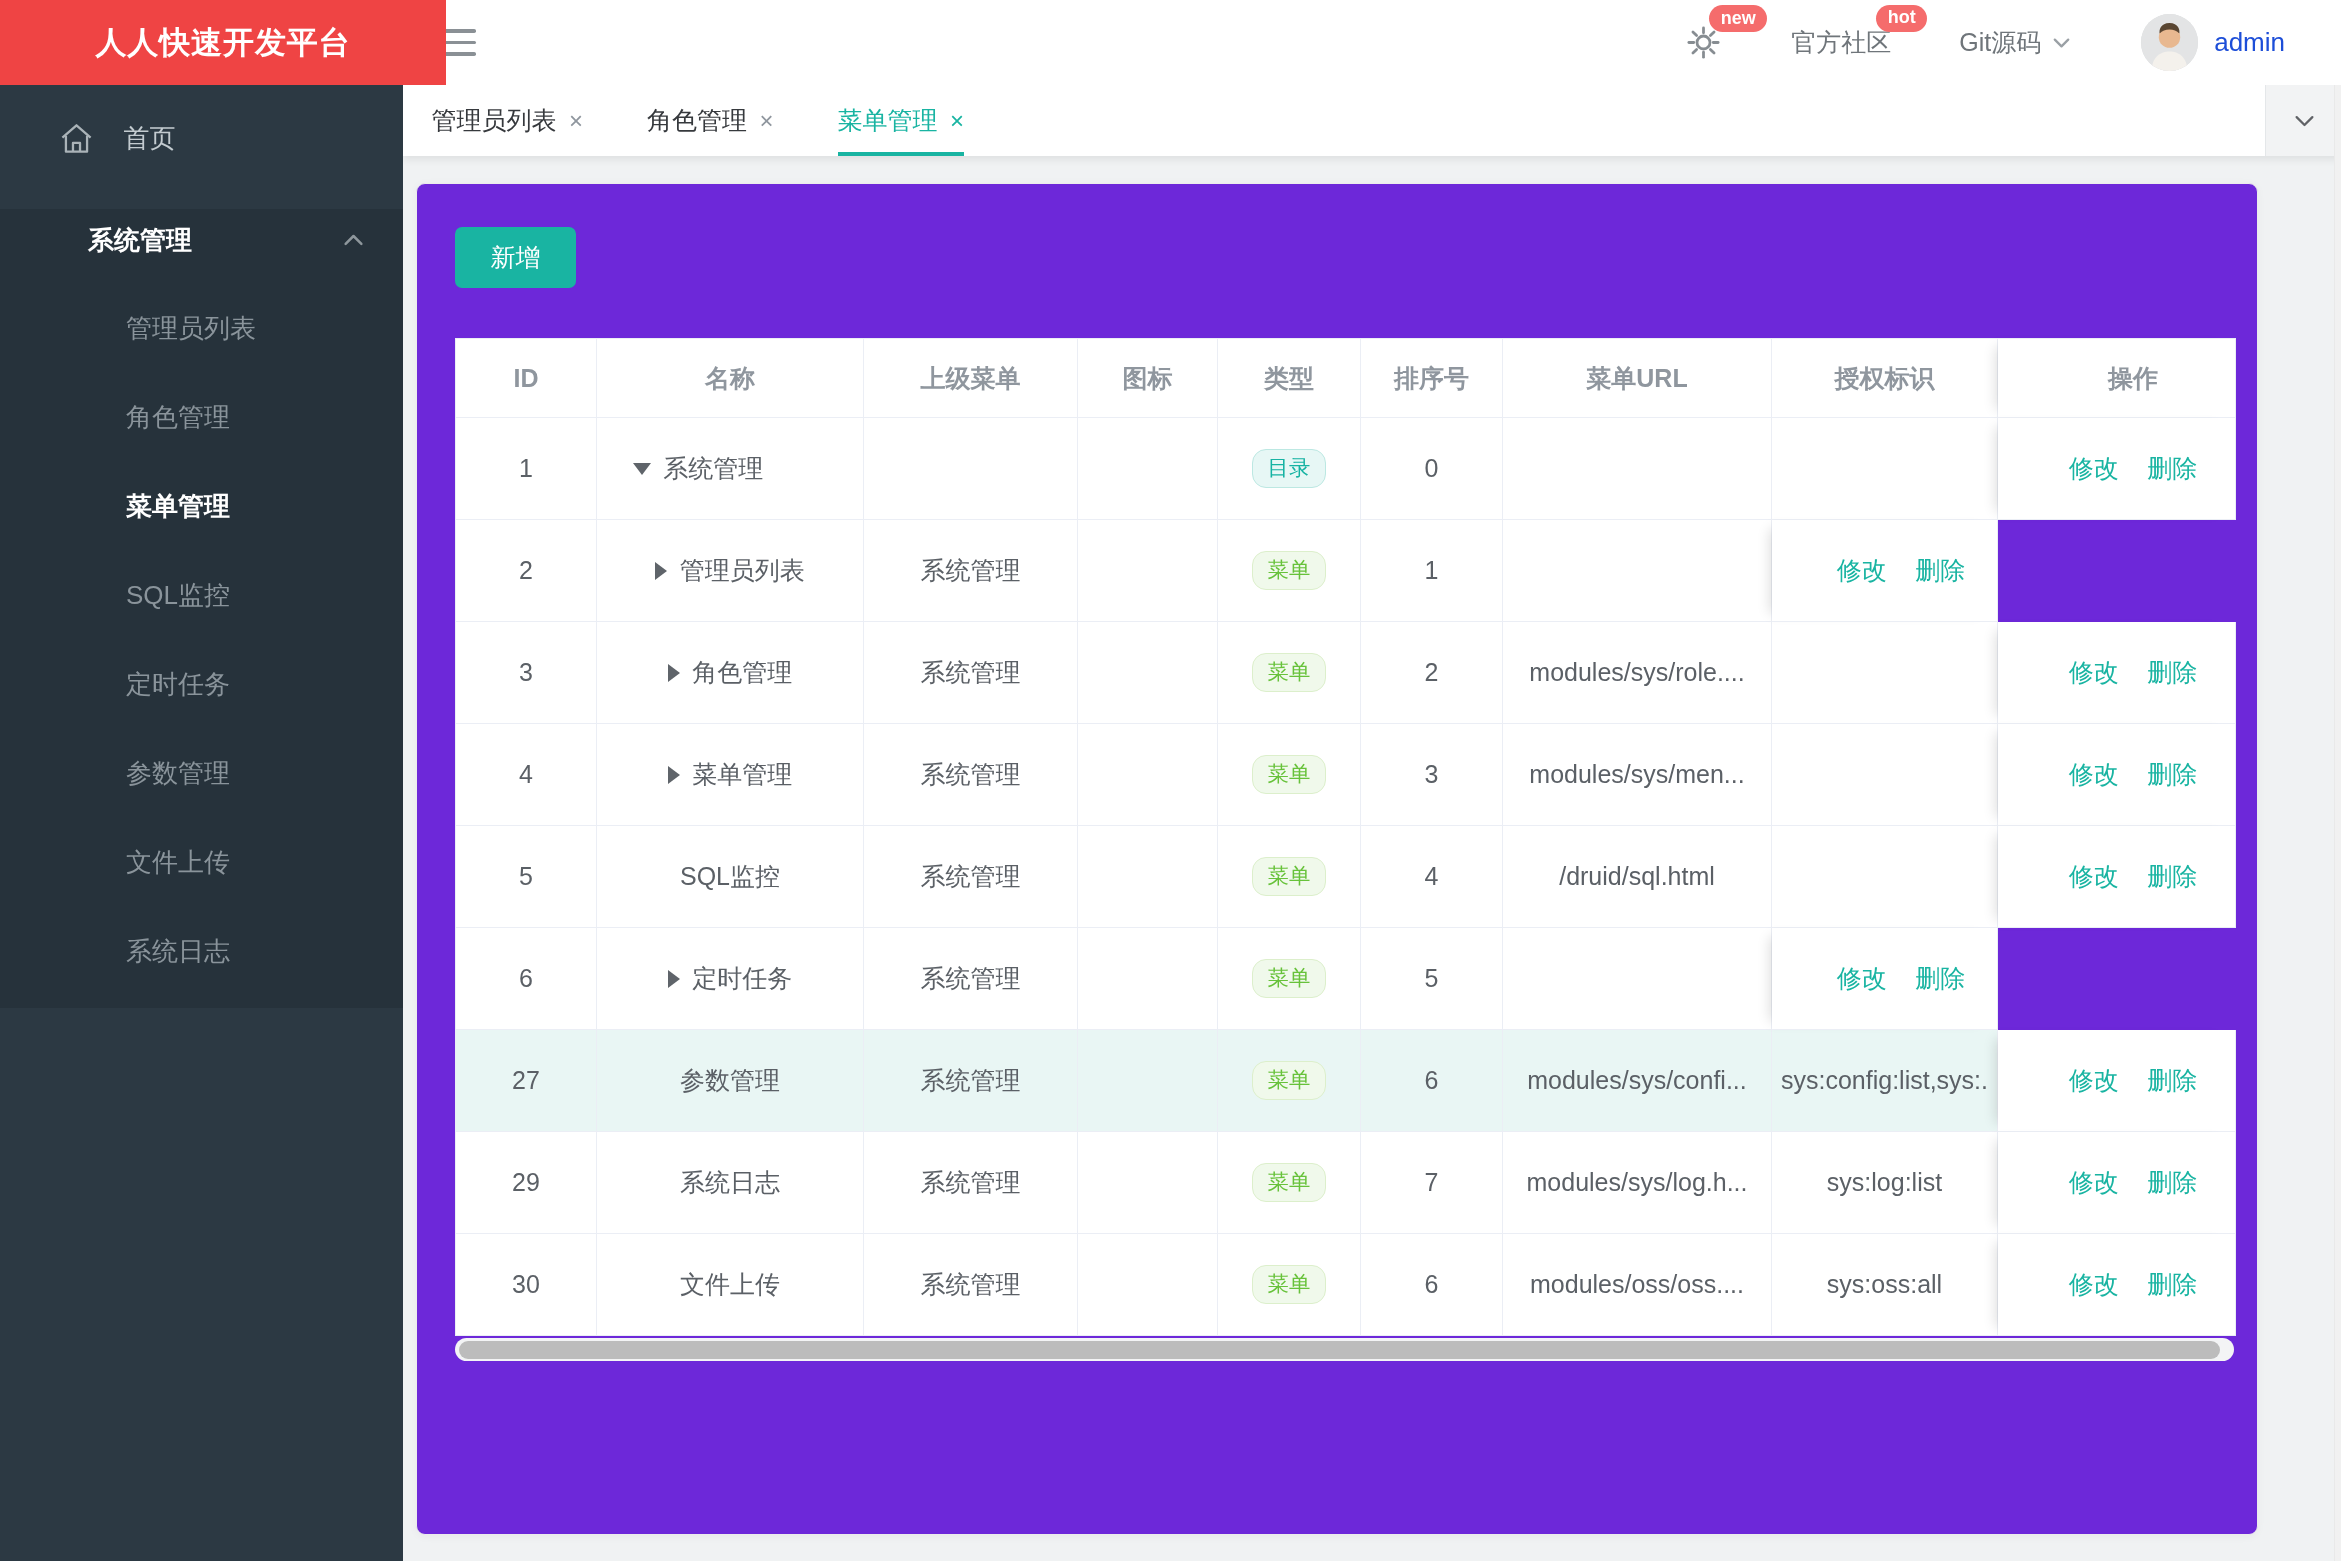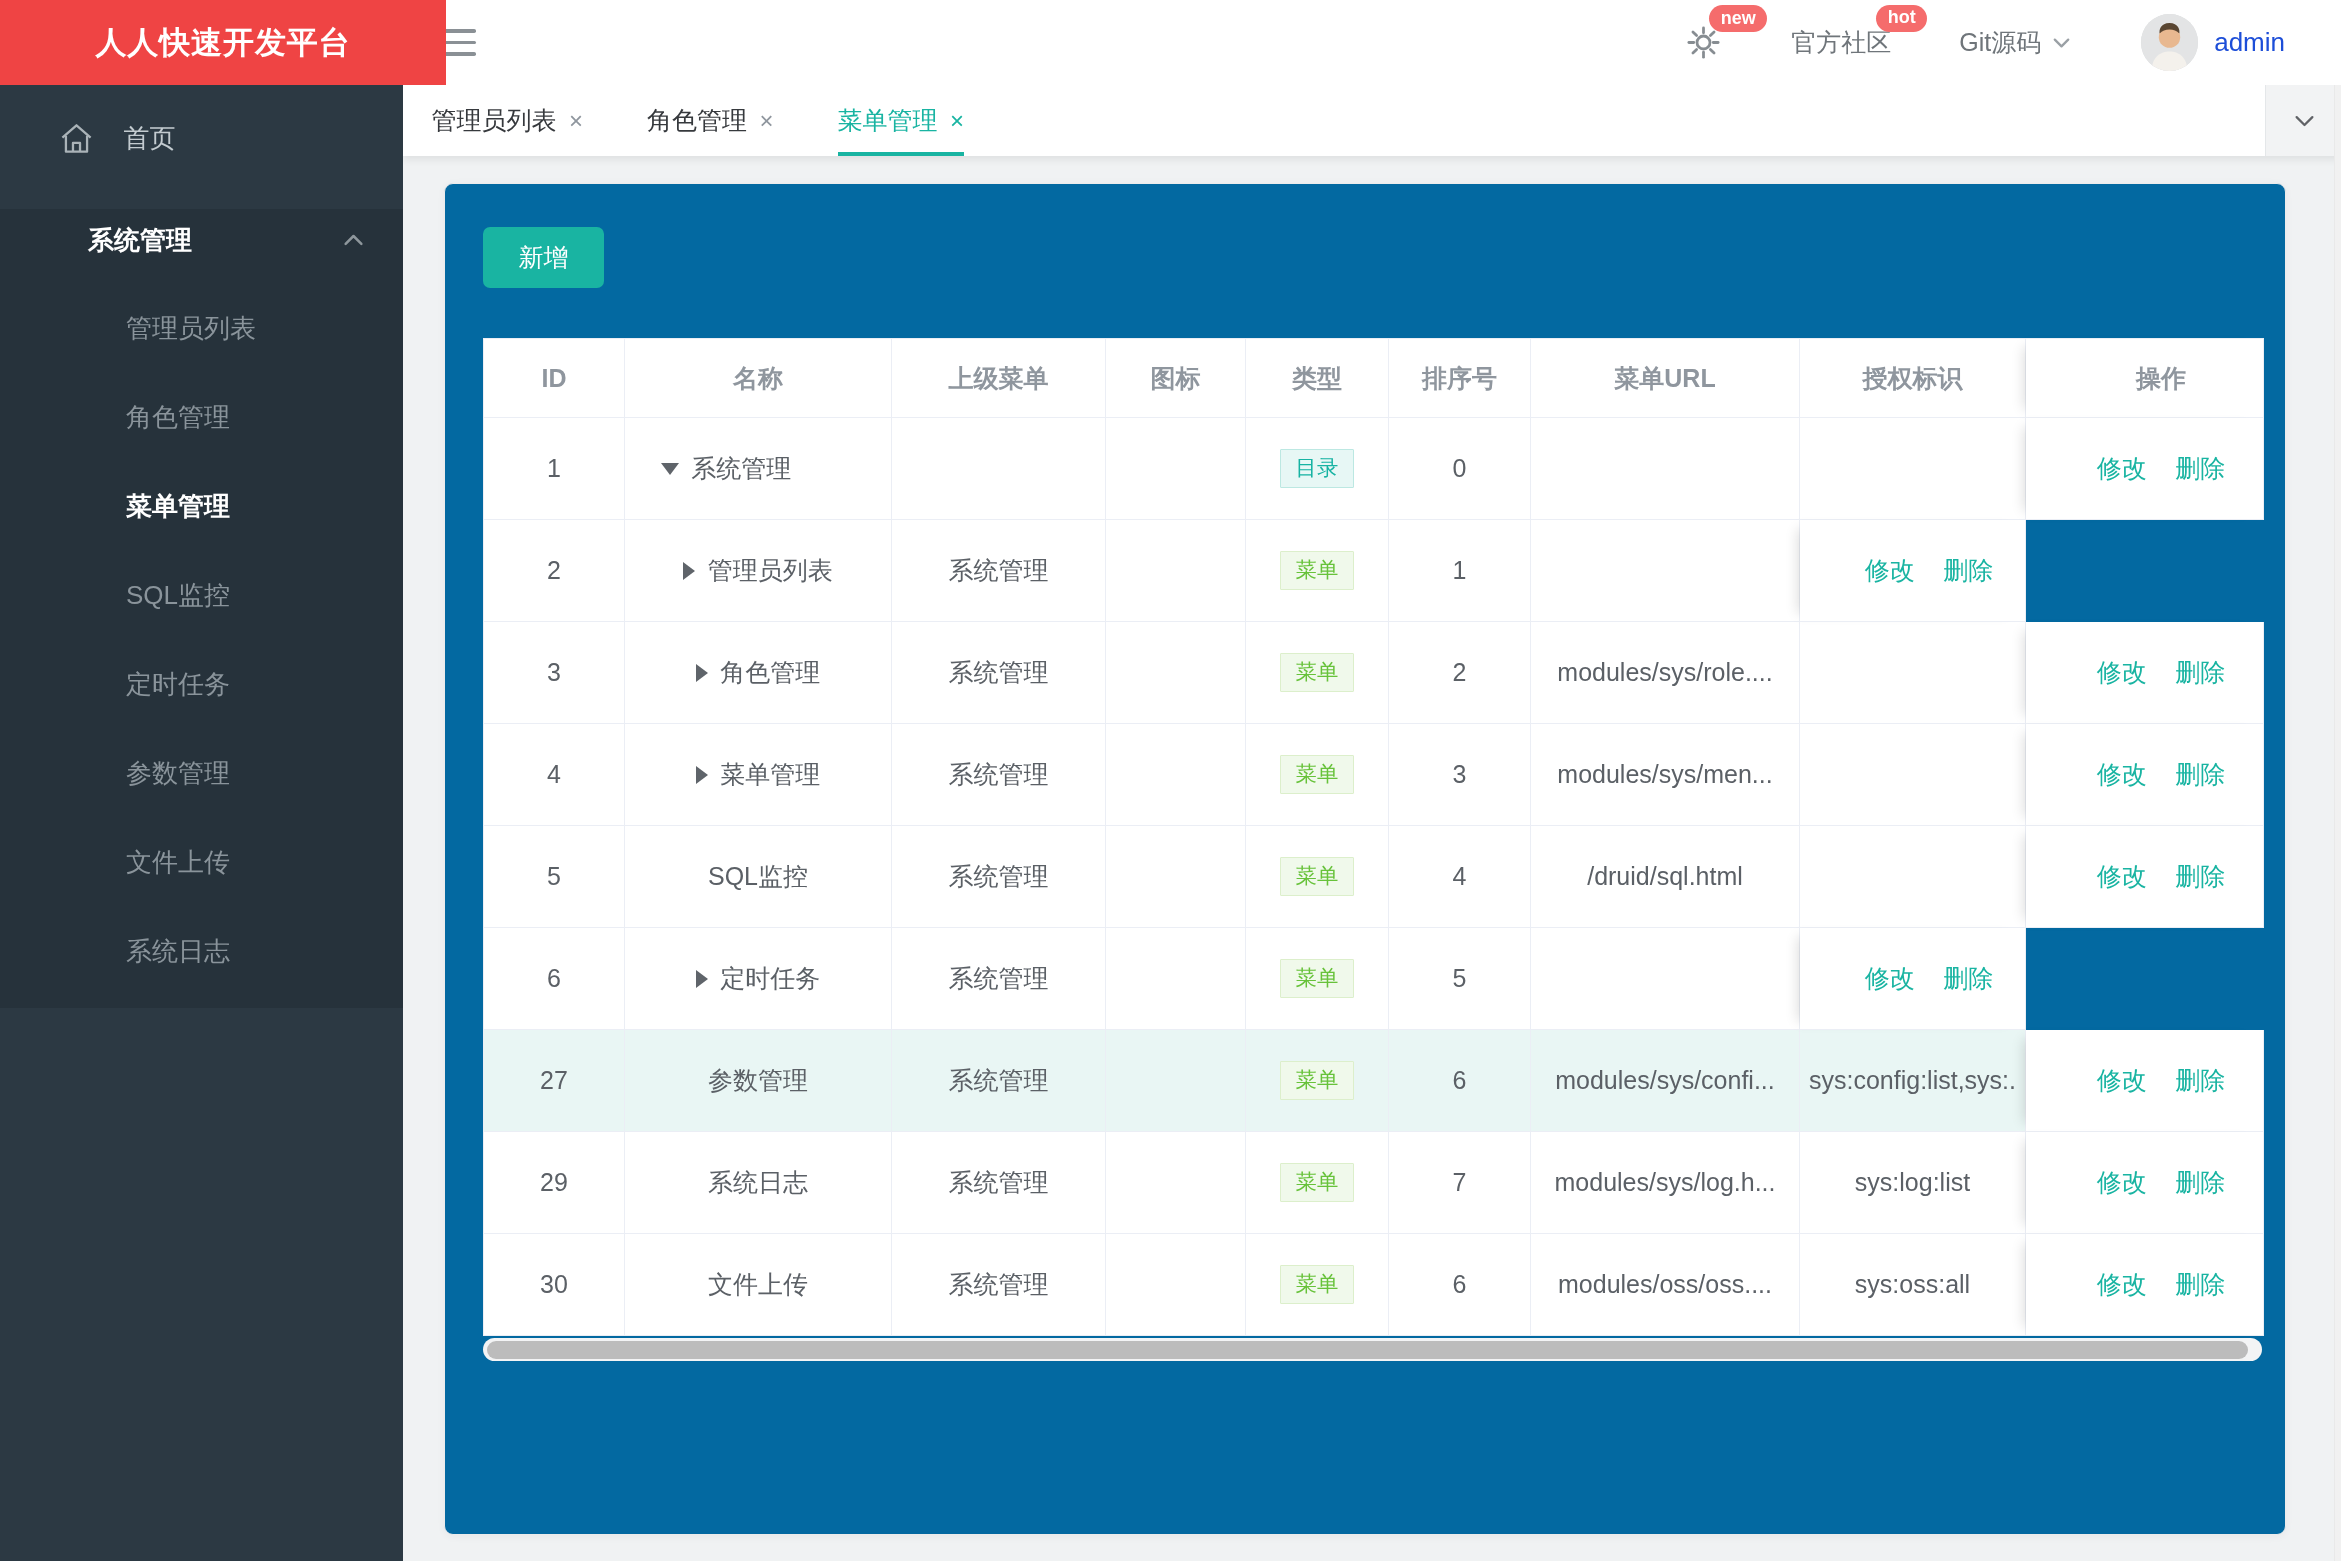--- a/index.html
+++ b/index.html
@@ -76,22 +76,22 @@
     content:''; position:absolute; left:0; right:0; bottom:0; height:4.5px; background:#19b4a2;
   }
   .tab-drop {
     position:absolute; right:0; top:0; bottom:0; width:77px; background:#f2f3f4;
     border-left:0.9px solid #e4e7e9; display:flex; align-items:center; justify-content:center; cursor:pointer;
   }
   .tab-drop svg { width:27px; height:27px; }
 
   
   .card {
-    position:absolute; left:444px; top:183px; width:1842px; height:1352px;
-    background:#0369a1; border-radius:9px; border:0.9px solid #ececec;
+    position:absolute; left:416px; top:183px; width:1842px; height:1352px;
+    background:#6d28d9; border-radius:9px; border:0.9px solid #ececec;
     box-shadow:0 1.8px 9px rgba(0,0,0,0.04); z-index:5;
   }
   .btn-add {
     position:absolute; left:38px; top:43px; width:121px; height:61px;
     background:#19b4a2; color:#fff; font-size:25px; border:none; border-radius:7.1px; cursor:pointer;
     font-family:inherit;
   }
 
   
   .table { position:absolute; left:38px; top:154px; width:1781px; font-size:25px; }
@@ -107,21 +107,21 @@
   .trow .cell:first-child { border-left:0.9px solid #ebeef5; }
   .thead .cell { border-top:0.9px solid #ebeef5; height:80px; color:#8f969e; font-weight:bold; }
   .tbody .cell { height:102px; color:#5b6066; }
   .row-highlight .cell { background:#e9f6f4; }
   .cell-op { position:relative; background:#fff !important; box-shadow:-10.7px 0 12.5px -9px rgba(0,0,0,0.14); gap:28.5px;padding-left:33px; }
   .name-unit { display:flex; align-items:center; }
   .indent-0 { padding-right:64px; }
   .caret { display:inline-block; width:0; height:0; margin-right:12.5px; }
   .caret-down { border-left:9.8px solid transparent; border-right:9.8px solid transparent; border-top:12.5px solid #5f646a; }
   .caret-right { border-top:9.8px solid transparent; border-bottom:9.8px solid transparent; border-left:12.5px solid #5f646a; }
-  .tag { display:inline-block; padding:8px 14.2px; border-radius:1px; font-size:21.4px; line-height:1; border:0.9px solid transparent; }
+  .tag { display:inline-block; padding:8px 14.2px; border-radius:14px; font-size:21.4px; line-height:1; border:0.9px solid transparent; }
   .tag-dir { color:#17b3a3; background:#e7f7f5; border-color:#bce8e2; }
   .tag-menu { color:#67c23a; background:#f0f9eb; border-color:#dcefcb; }
   .op-link { color:#19b4a2; cursor:pointer; }
 
   
   .hscroll-track {
     position:absolute; left:38px; top:1154px; width:1779px; height:23px;
     border-radius:11.6px; background:#f3f4f5;
   }
   .hscroll-thumb {

